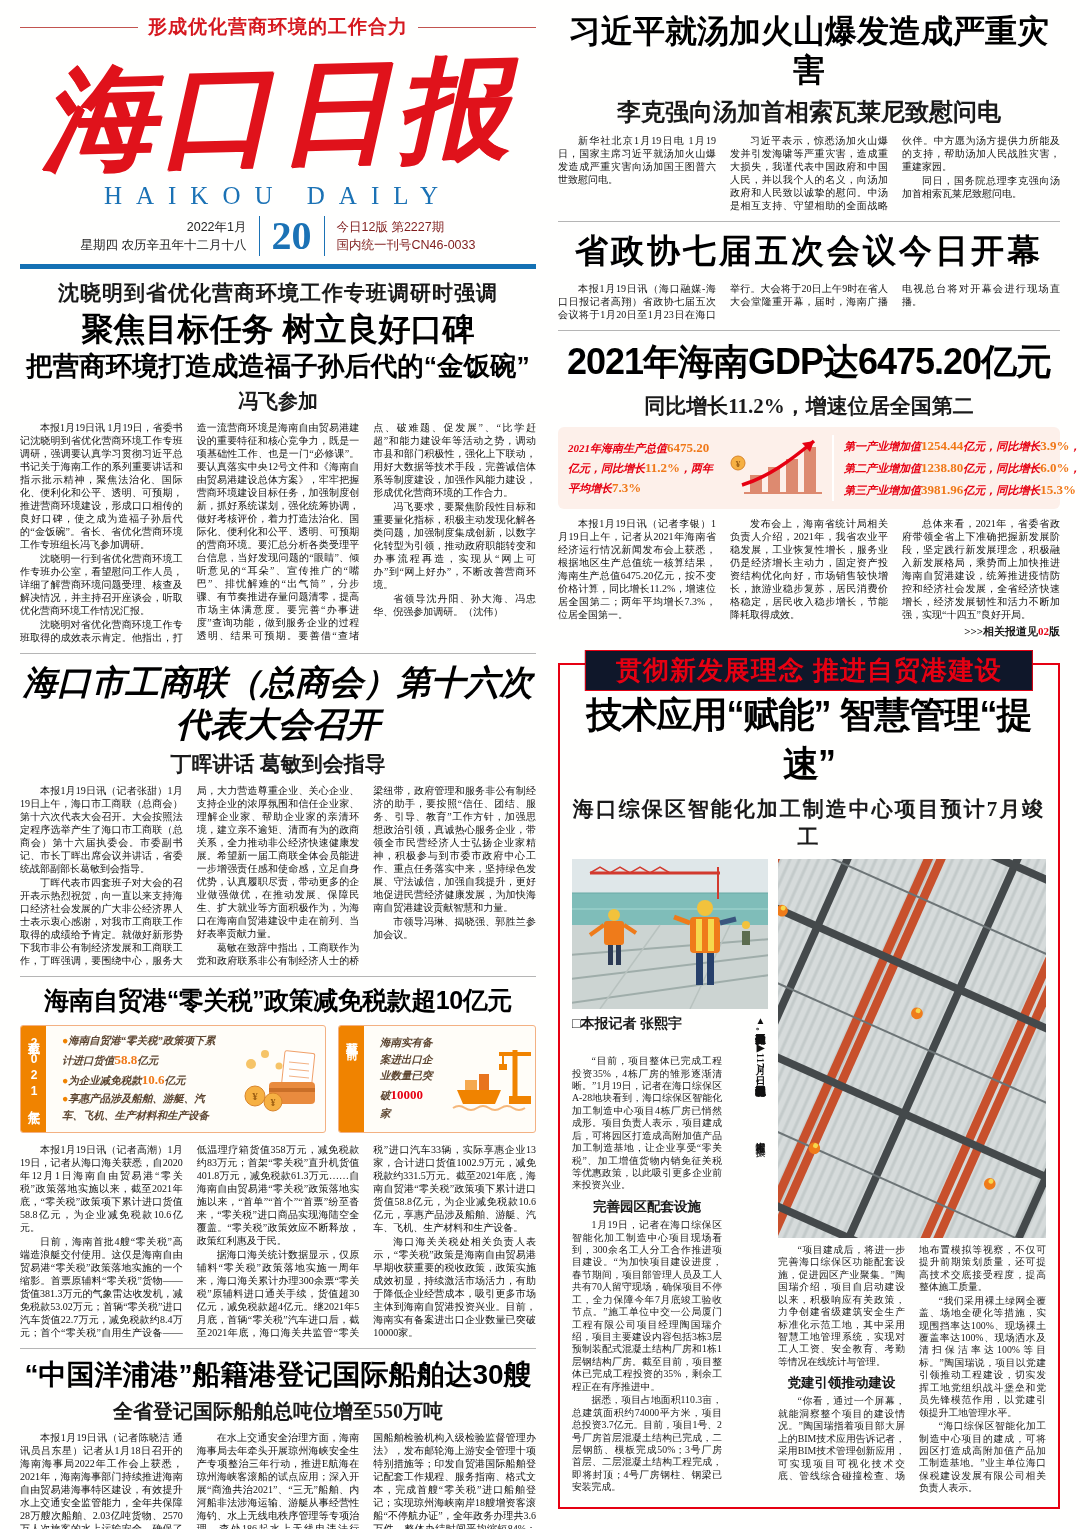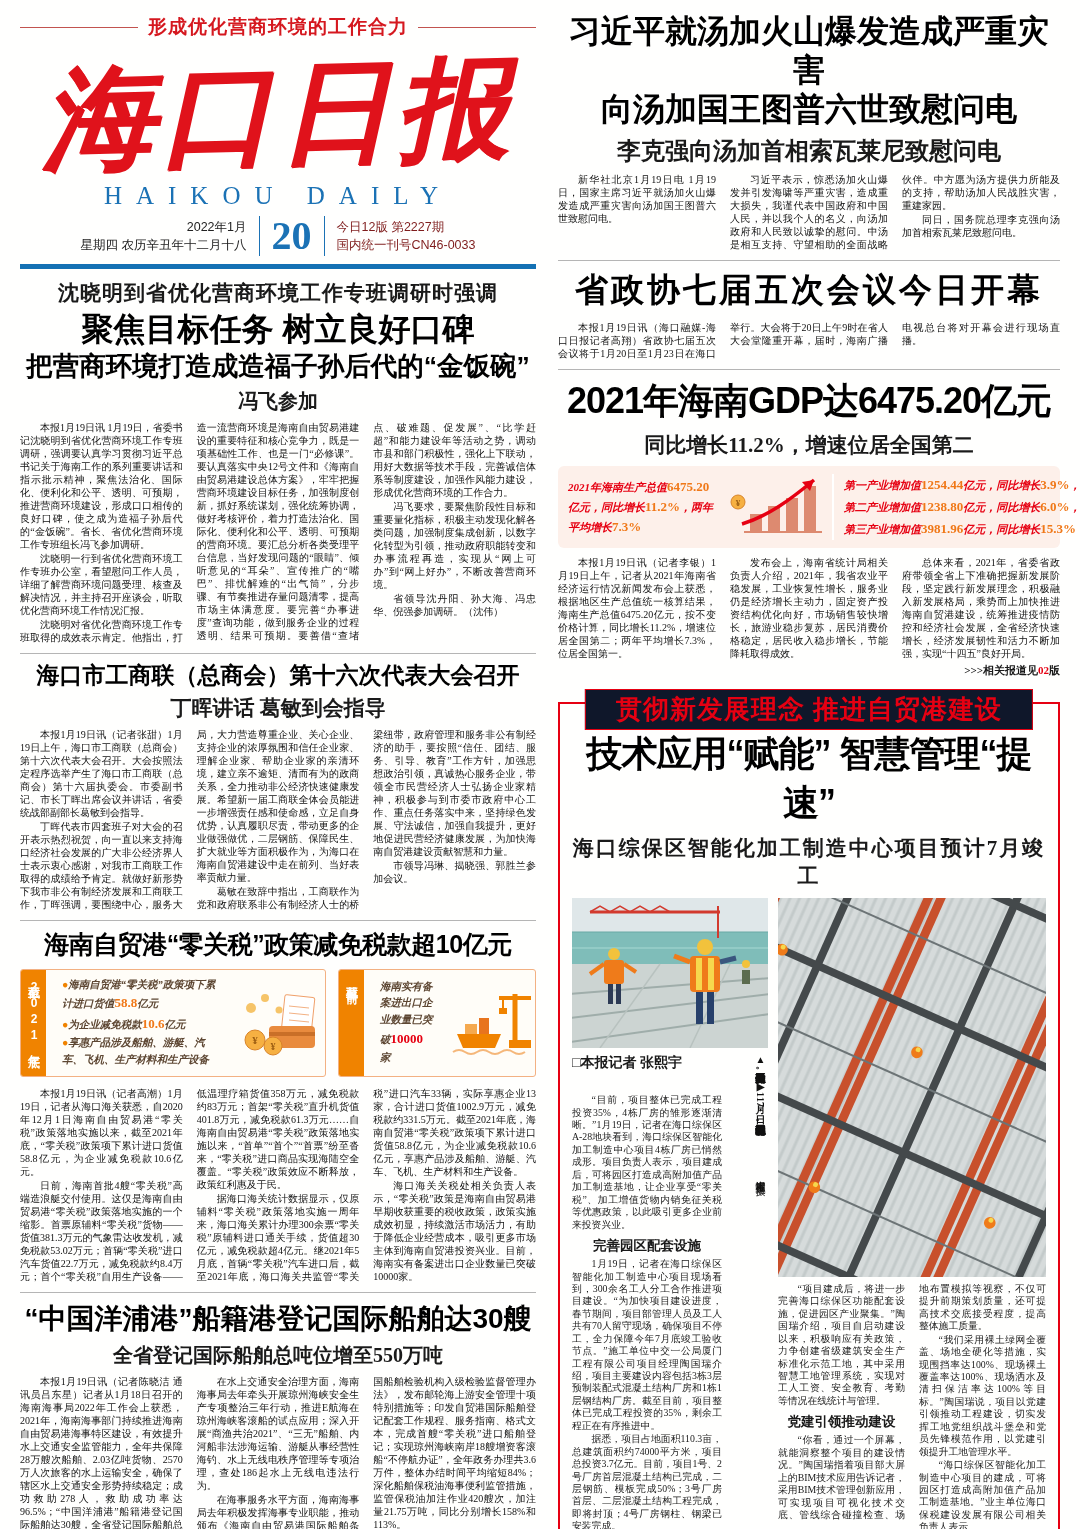--- a/index.html
+++ b/index.html
@@ -33,21 +33,21 @@
   .subhead { font-weight:bold; text-align:center; margin:4px 0 6px; }
   .body { font-size:10px; line-height:1.3; text-align:justify; color:#111; }
   .body p { text-indent:2em; margin:0 0 1px; }
   .cols3 { column-count:3; column-gap:14px; }
   .rule { border-top:1px solid #b5b5b5; margin:9px 0 7px; }
 
   
   .h-ys1 { font-size:32px; line-height:1.25; }
   .h-ys2 { font-size:26.5px; line-height:1.3; }
   .sub-small { font-size:20px; }
-  .h-gsl { font-size:23px; line-height:1.25; margin-top:2px; }
+  .h-gsl { font-size:34px; line-height:1.25; margin-top:2px;font-style:italic; }
   .h-lgs { font-size:25px; letter-spacing:-0.5px; margin:2px 0 8px; }
   .h-yp { font-size:28px; margin-top:2px; }
 
   
   .infographic { display:flex; gap:12px; margin:4px 0 10px; }
   .info-box { display:flex; border:1px solid #f3b183; background:#fffdf8; border-radius:3px; overflow:hidden; }
   .info-box.b1 { flex:1.55; } .info-box.b2 { flex:1; }
   .info-tab { background:#f08300; color:#fff; writing-mode:vertical-rl; text-orientation:upright;
     font-size:12px; font-weight:bold; padding:6px 4px; letter-spacing:2px; display:flex; align-items:center; font-family:"Liberation Sans",sans-serif; }
   .info-content { flex:1; padding:7px 16px; font-size:10.5px; line-height:1.6; color:#5d4632; font-style:italic; font-weight:bold; }
@@ -138,21 +138,21 @@
           </div>
       </div>
 
       <div class="rule"></div>
 
       <div>
         <div class="headline h-gsl">海口市工商联（总商会）第十六次代表大会召开</div>
         <div class="subhead" style="font-size:21px;">丁晖讲话 葛敏到会指导</div>
         <div class="body cols3">
             <p>本报1月19日讯（记者张甜）1月19日上午，海口市工商联（总商会）第十六次代表大会召开。大会按照法定程序选举产生了海口市工商联（总商会）第十六届执委会。市委副书记、市长丁晖出席会议并讲话，省委统战部副部长葛敏到会指导。</p>
-            <p>丁晖代表市四套班子对大会的召开表示热烈祝贺，向一直以来支持海口经济社会发展的广大非公经济界人士表示衷心感谢，对我市工商联工作取得的成绩给予肯定。就做好新形势下我市非公有制经济发展和工商联工作，丁晖强调，要围绕中心，服务大局，大力营造尊重企业、关心企业、支持企业的浓厚氛围和信任企业家、理解企业家、帮助企业家的亲清环境，建立亲不逾矩、清而有为的政商关系，全力推动非公经济快速健康发展。希望新一届工商联全体会员能进一步增强责任感和使命感，立足自身优势，认真履职尽责，带动更多的企业做强做优，二层钢筋、保障民生、扩大就业等方面积极作为，为海口在海南自贸港建设中走在前列、当好表率贡献力量。</p>
+            <p>丁晖代表市四套班子对大会的召开表示热烈祝贺，向一直以来支持海口经济社会发展的广大非公经济界人士表示衷心感谢，对我市工商联工作取得的成绩给予肯定。就做好新形势下我市非公有制经济发展和工商联工作，丁晖强调，要围绕中心，服务大局，大力营造尊重企业、关心企业、支持企业的浓厚氛围和信任企业家、理解企业家、帮助企业家的亲清环境，建立亲不逾矩、清而有为的政商关系，全力推动非公经济快速健康发展。希望新一届工商联全体会员能进一步增强责任感和使命感，立足自身优势，认真履职尽责，带动更多的企业做强做优，在推动发展、保障民生、扩大就业等方面积极作为，为海口在海南自贸港建设中走在前列、当好表率贡献力量。</p>
             <p>葛敏在致辞中指出，工商联作为党和政府联系非公有制经济人士的桥梁纽带，政府管理和服务非公有制经济的助手，要按照“信任、团结、服务、引导、教育”工作方针，加强思想政治引领，真诚热心服务企业，带领全市民营经济人士弘扬企业家精神，积极参与到市委市政府中心工作、重点任务落实中来，坚持绿色发展、守法诚信，加强自我提升，更好地促进民营经济健康发展，为加快海南自贸港建设贡献智慧和力量。</p>
             <p>市领导冯琳、揭晓强、郭胜兰参加会议。</p>
           </div>
       </div>
 
       <div class="rule"></div>
 
       <div>
         <div class="headline h-lgs">海南自贸港“零关税”政策减免税款超10亿元</div>
 
@@ -222,21 +222,20 @@
             <p>在海事服务水平方面，海南海事局去年积极发挥海事专业职能，推动颁布《海南自由贸易港国际船舶条例》，推动印发《海南自由贸易港外国船舶检验机构入级检验监督管理办法》，发布邮轮海上游安全管理十项特别措施等；印发自贸港国际船舶登记配套工作规程、服务指南、格式文本，完成首艘“零关税”进口船舶登记；实现琼州海峡南岸18艘增资客滚船“不停航办证”，全年政务办理共3.6万件，整体办结时间平均缩短84%；深化船舶保税油海事便利监管措施，监管保税油加注作业420艘次，加注量21.75万吨，同比分别增长158%和113%。</p>
           </div>
       </div>
 
     </div>
 
     <div class="col-right">
 
       <div>
         <div class="headline h-tonga">习近平就汤加火山爆发造成严重灾害</div>
-        <div class="headline h-tonga">向汤加国王图普六世致慰问电</div>
         <div class="subhead sub-tonga">李克强向汤加首相索瓦莱尼致慰问电</div>
         <div class="body cols3">
             <p>新华社北京1月19日电 1月19日，国家主席习近平就汤加火山爆发造成严重灾害向汤加国王图普六世致慰问电。</p>
             <p>习近平表示，惊悉汤加火山爆发并引发海啸等严重灾害，造成重大损失，我谨代表中国政府和中国人民，并以我个人的名义，向汤加政府和人民致以诚挚的慰问。中汤是相互支持、守望相助的全面战略伙伴。中方愿为汤方提供力所能及的支持，帮助汤加人民战胜灾害，重建家园。</p>
             <p>同日，国务院总理李克强向汤加首相索瓦莱尼致慰问电。</p>
           </div>
       </div>
 
       <div class="rule"></div>
 

